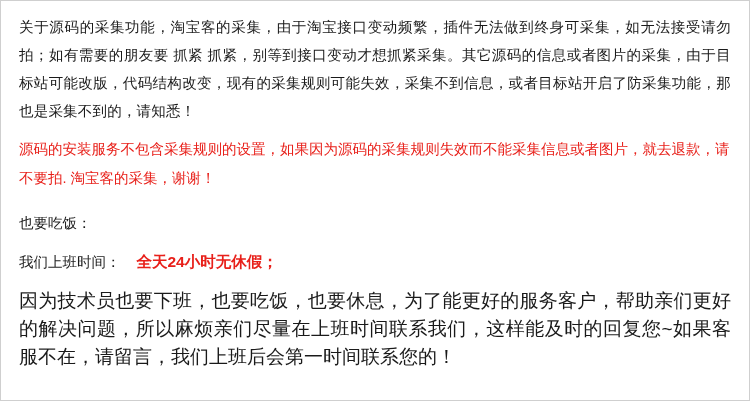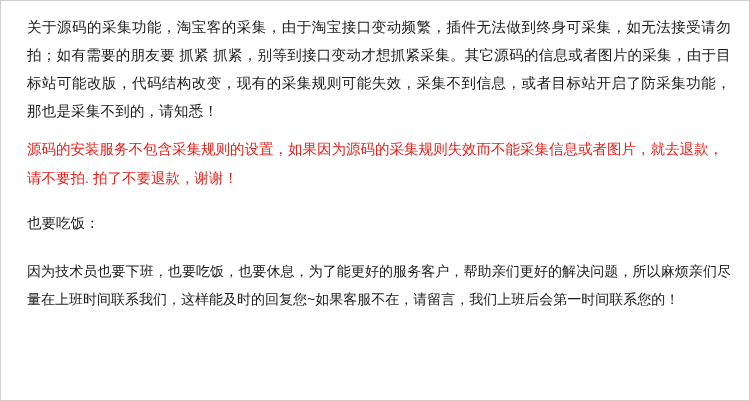--- a/index.html
+++ b/index.html
@@ -12,21 +12,21 @@
     background: #ffffff;
     font-family: "Liberation Sans", sans-serif;
     overflow: hidden;
   }
   .page {
     box-sizing: border-box;
     width: 750px;
     height: 401px;
     border: 1px solid #cfcfcf;
     background: #ffffff;
-    padding: 12px 18px 10px 26px;
+    padding: 12px 18px 10px 18px;
   }
   .block {
     margin: 0;
   }
   .para {
     font-size: 14.5px;
     line-height: 28px;
     letter-spacing: 0.2px;
     text-align: justify;
     text-justify: inter-ideograph;
@@ -65,51 +65,54 @@
   .worktime-label {
     color: #1a1a1a;
   }
   .worktime-value {
     color: #e8201a;
     font-weight: bold;
     font-size: 15.5px;
     margin-left: 16px;
   }
   .closing {
-    font-size: 14px;
+    font-size: 19px;
     line-height: 28px;
     color: #1a1a1a;
     text-align: justify;
     text-justify: inter-ideograph;
     margin: 0;
   }
 </style>
 </head>
 <body>
 
 <div class="page">
 
   <div class="block">
     <p class="para black">关于源码的采集功能，淘宝客的采集，由于淘宝接口变动频繁，插件无法做到终身可采集，如无法接受请勿拍；如有需要的朋友要 抓紧 抓紧，别等到接口变动才想抓紧采集。其它源码的信息或者图片的采集，由于目标站可能改版，代码结构改变，现有的采集规则可能失效，采集不到信息，或者目标站开启了防采集功能，那也是采集不到的，请知悉！</p>
   </div>
 
   <div class="gap-sm"></div>
 
   <div class="block">
-    <p class="notice red">源码的安装服务不包含采集规则的设置，如果因为源码的采集规则失效而不能采集信息或者图片，就去退款，请不要拍. 拍了不要退款，谢谢！</p>
+    <p class="notice red">源码的安装服务不包含采集规则的设置，如果因为源码的采集规则失效而不能采集信息或者图片，就去退款，请不要拍. 淘宝客的采集，谢谢！</p>
   </div>
 
   <div class="gap-md"></div>
 
   <div class="block">
     <p class="tip-title">也要吃饭：</p>
   </div>
 
   <div class="gap-sm"></div>
 
+  <div class="worktime-row">
+    <span class="worktime-label">我们上班时间：</span><span class="worktime-value">全天24小时无休假；</span>
+  </div>
 
   <div class="gap-sm"></div>
 
   <div class="block">
     <p class="closing">因为技术员也要下班，也要吃饭，也要休息，为了能更好的服务客户，帮助亲们更好的解决问题，所以麻烦亲们尽量在上班时间联系我们，这样能及时的回复您~如果客服不在，请留言，我们上班后会第一时间联系您的！</p>
   </div>
 
 </div>
 
 </body></html>

